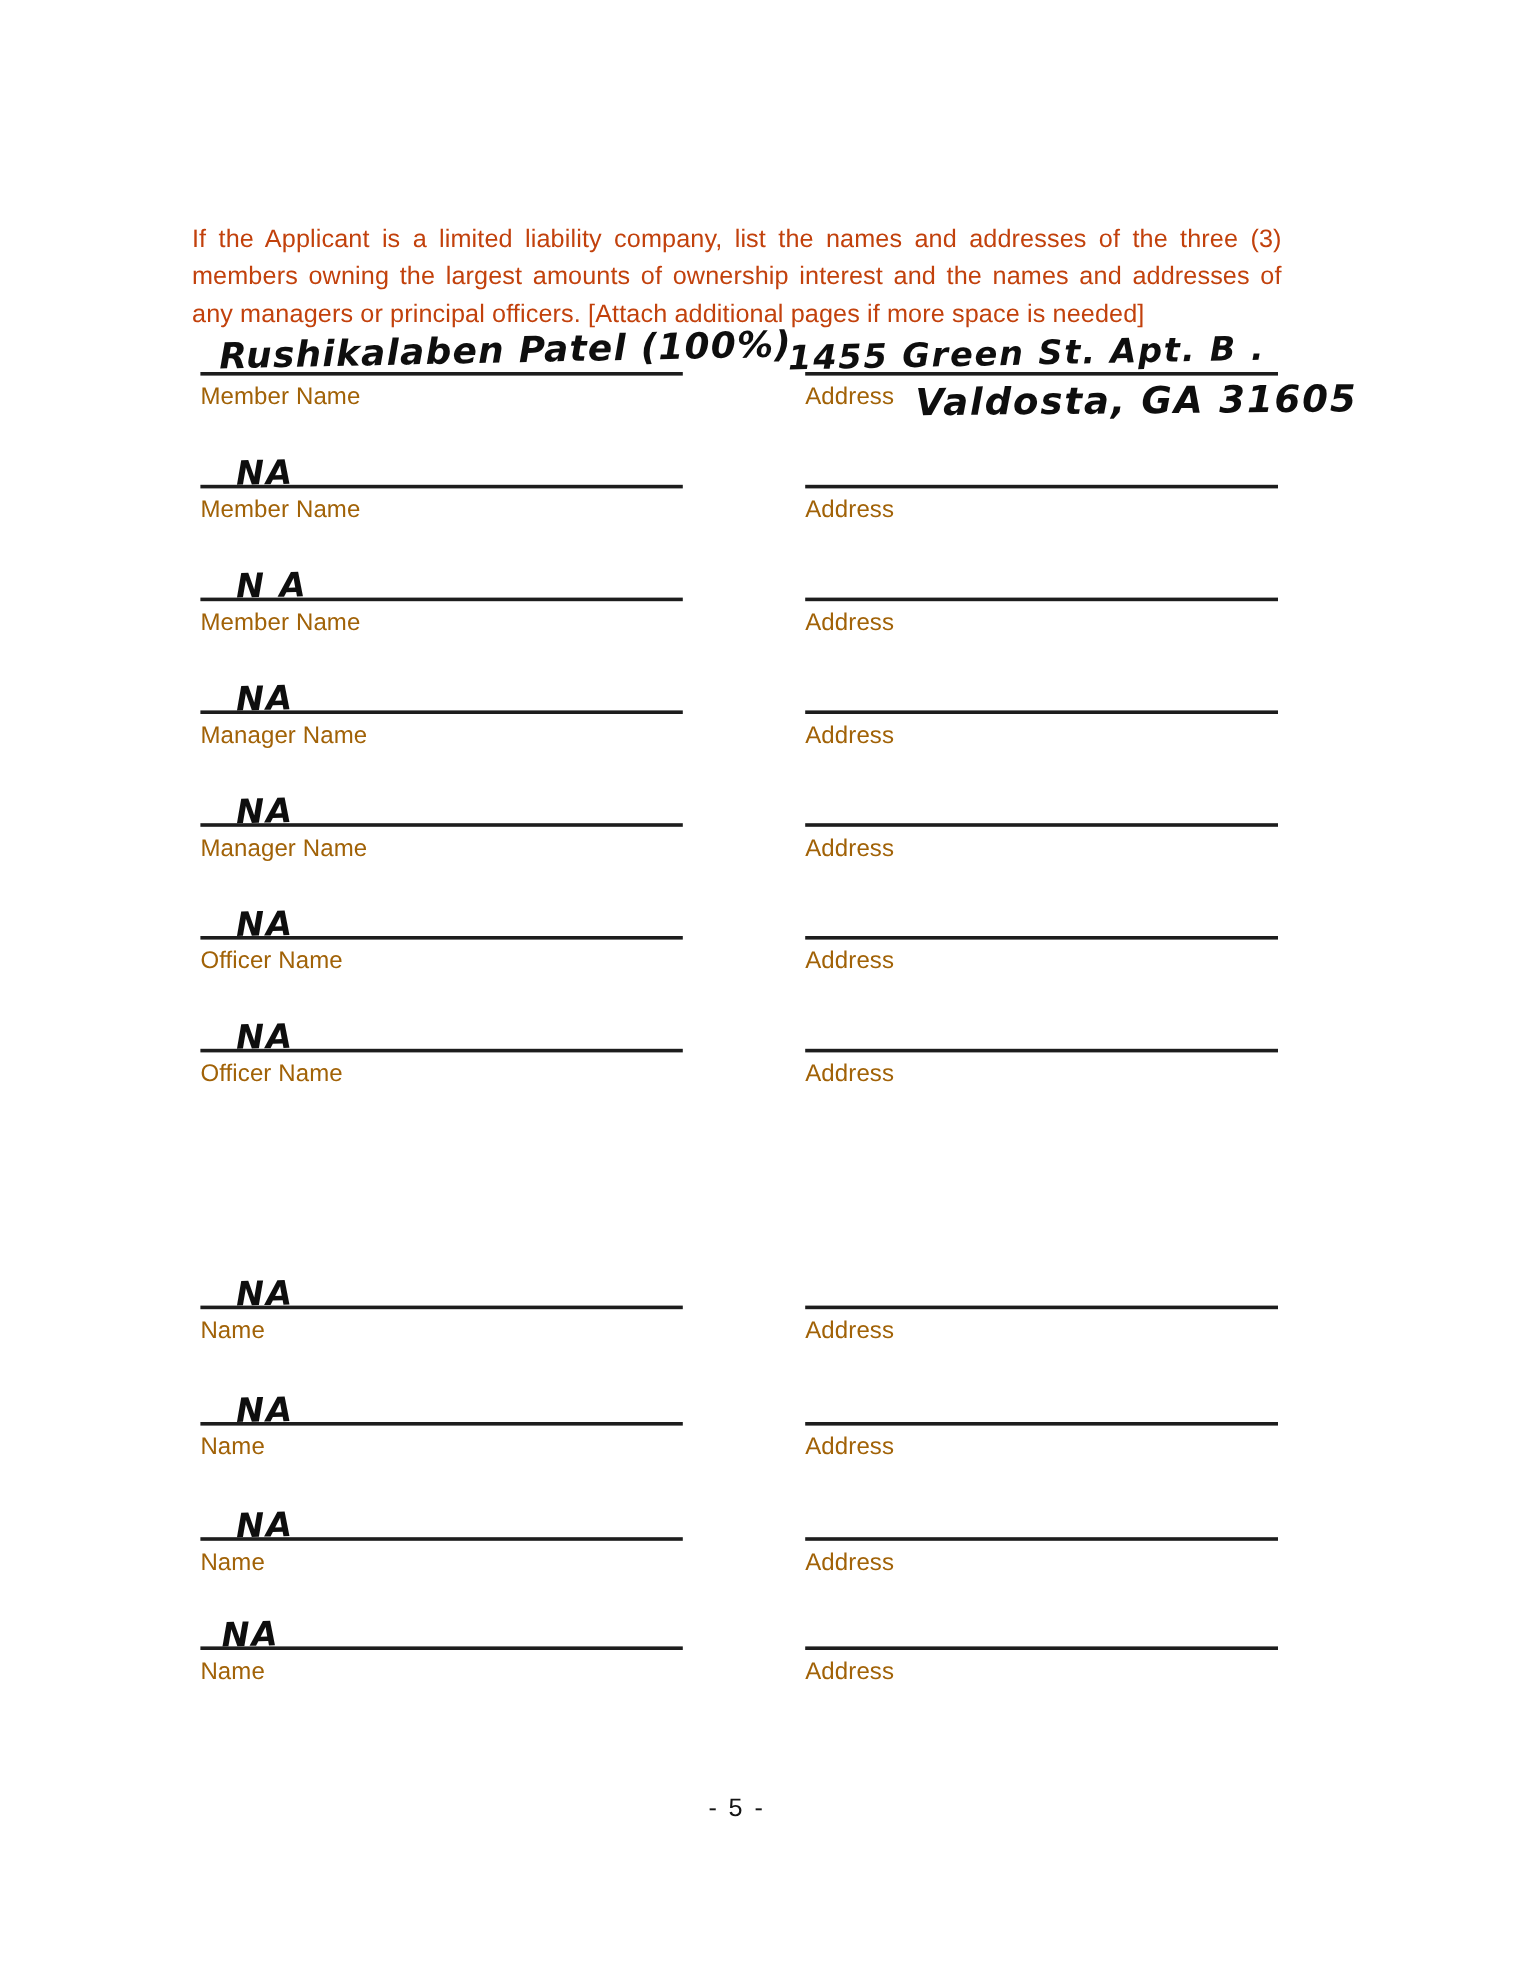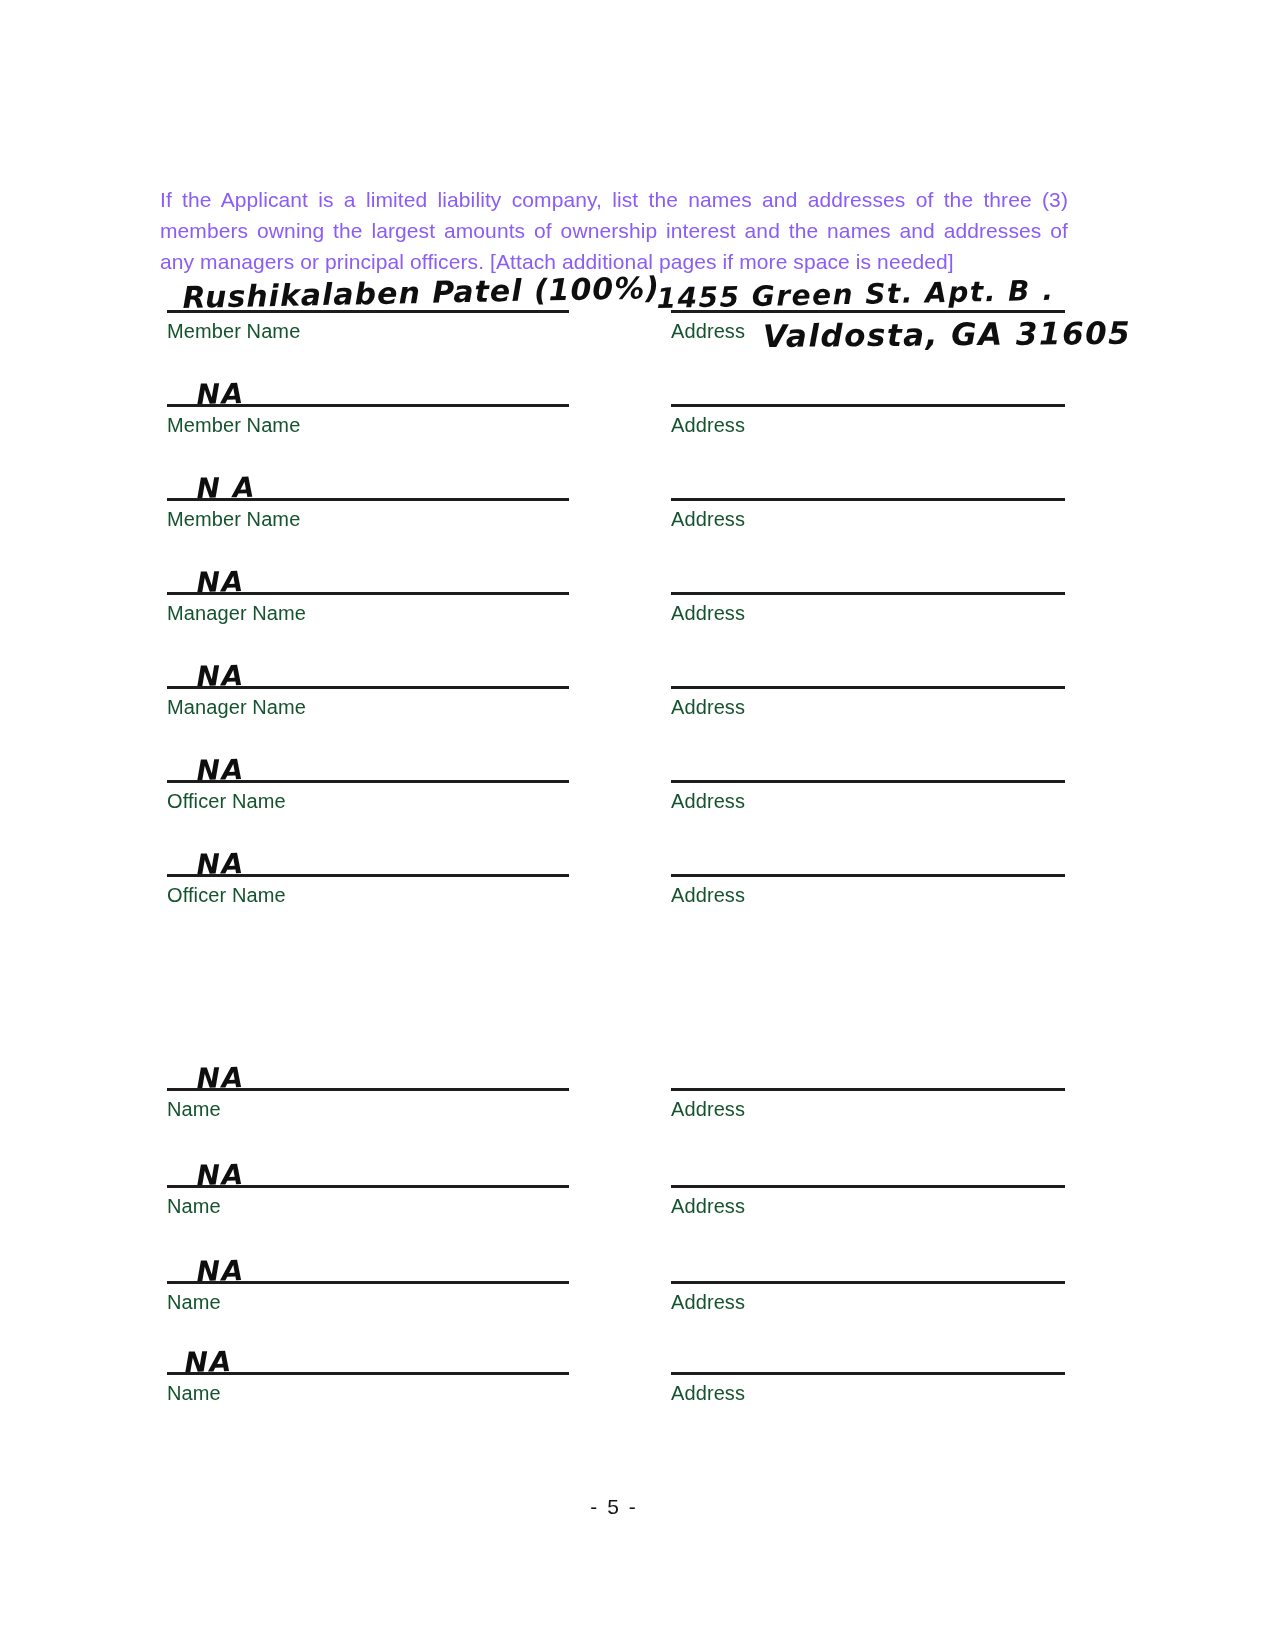--- a/index.html
+++ b/index.html
@@ -12,21 +12,21 @@
     color: #161616;
     overflow: hidden;
   }
   .para {
     position: absolute;
     left: 160px;
     width: 908px;
     font-size: 21px;
     line-height: 31px;
     letter-spacing: 0.1px;
-    color: #8b5cf6;
+    color: #c2410c;
     text-align: justify;
   }
   #para-llc { top: 163px; }
   #para-other { top: 946px; }
 
   .field { position: absolute; }
   .field.col-left  { left: 167px; width: 402px; }
   .field.col-right { left: 671px; width: 394px; }
 
   .writezone {
@@ -50,21 +50,21 @@
     color: #0e0e0e;
     transform: rotate(-1.2deg);
     transform-origin: left bottom;
   }
   .hw-large { font-size: 30px; letter-spacing: 1px; }
   .entry-name1 { left: 16px; bottom: -5px; }
   .entry-addr1 { left: -14px; bottom: -5px; }
 
   .flabel {
     font-size: 20px;
-    color: #14532d;
+    color: #a16207;
     margin-top: 7px;
     letter-spacing: 0.1px;
   }
   .flabel-row {
     display: flex;
     gap: 18px;
     align-items: flex-start;
     margin-top: 5px;
   }
   .flabel-row .flabel { margin-top: 2px; }

